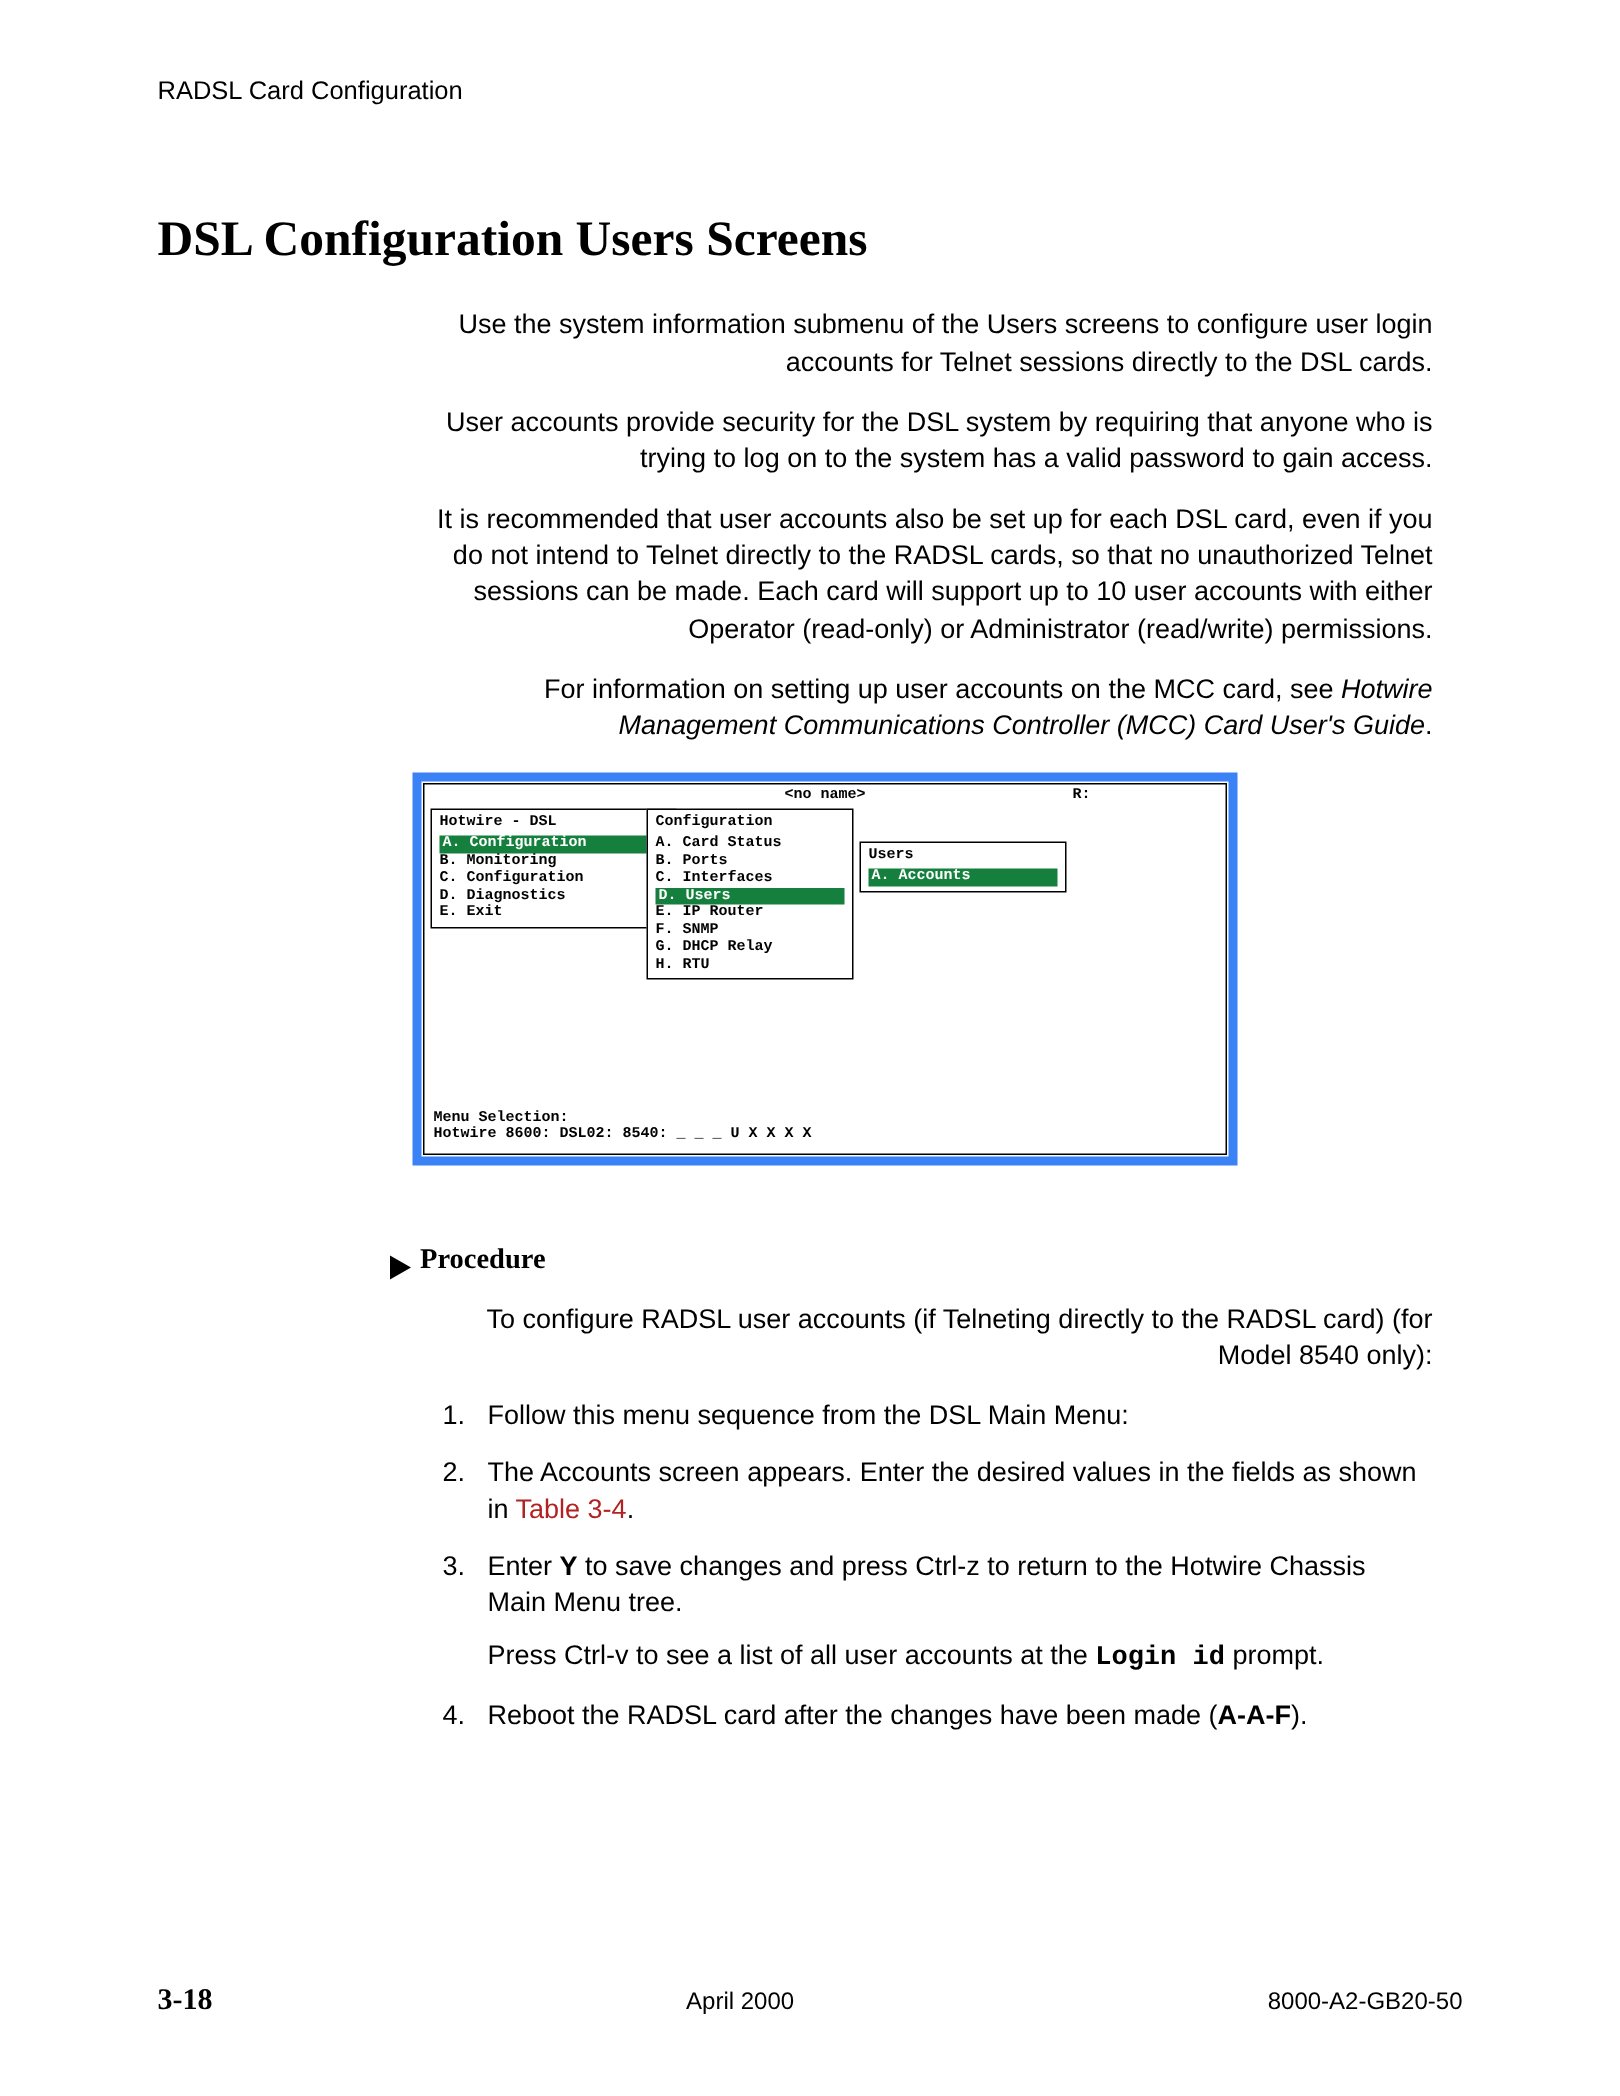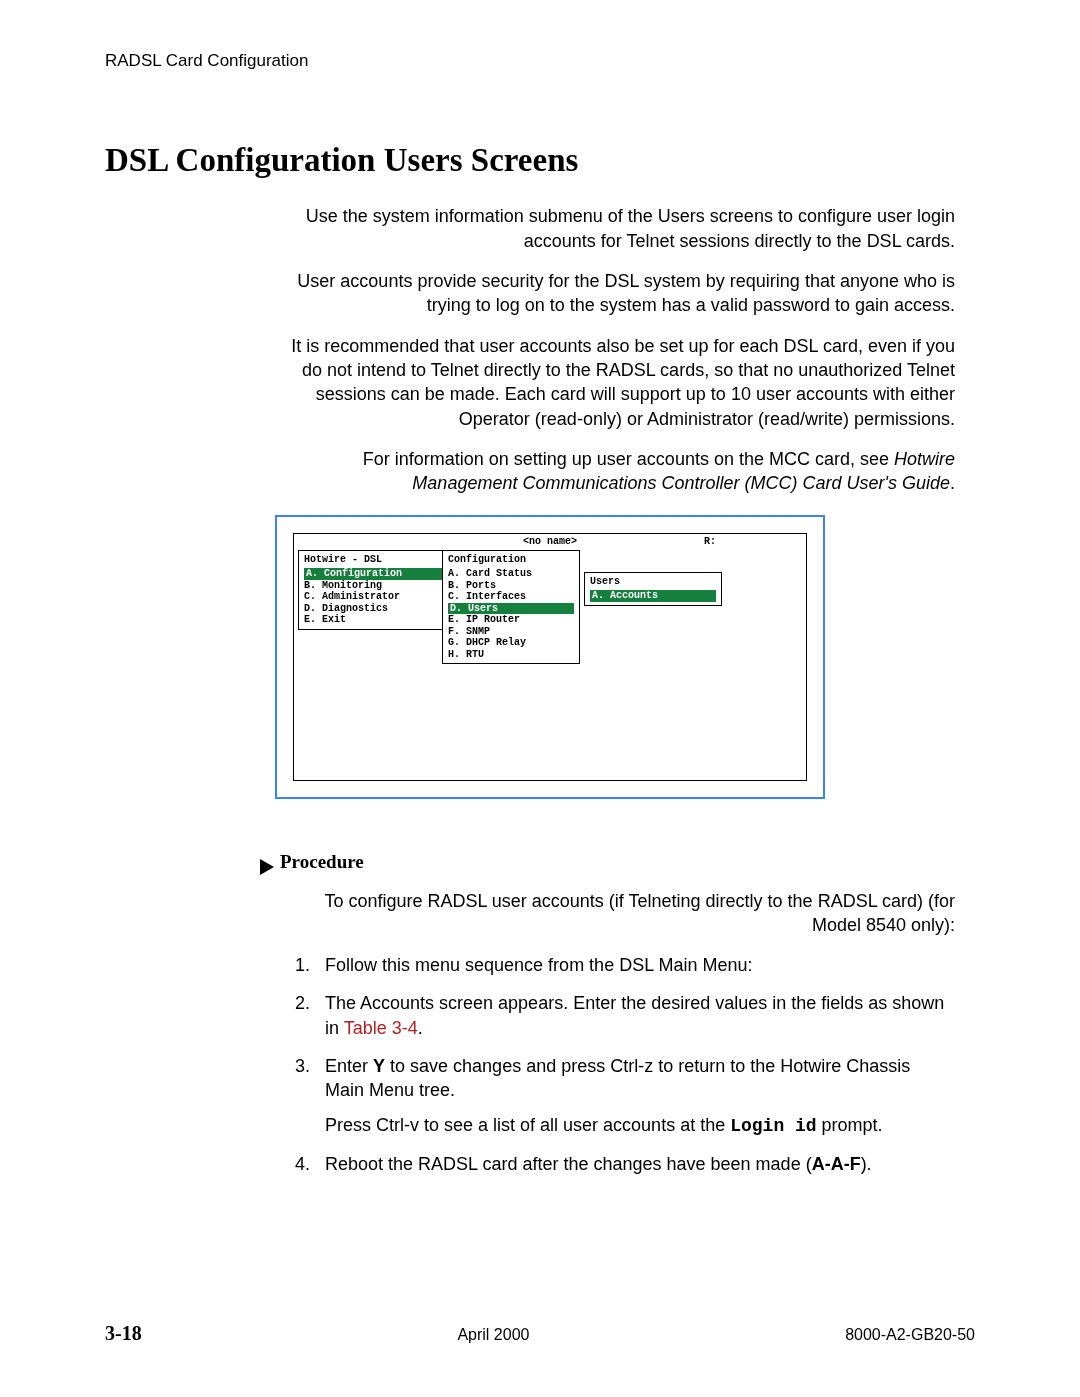--- a/index.html
+++ b/index.html
@@ -31,23 +31,23 @@
   .para { margin-bottom: 16px; text-align: right; }
   .italic { font-style: italic; }
   .bold { font-weight: bold; }
   .red-link { color: #b22222; }
   .mono { font-family: "Courier New", monospace; font-weight: bold; }
 
   
   .term-shot {
     margin: 20px 0 50px 170px;
     width: 550px;
-    border: 2px solid #3b82f6;
+    border: 6px solid #3b82f6;
     background: #fff;
-    padding: 16px;
+    padding: 1px;
   }
   .term-inner {
     border: 1px solid #000;
     padding: 0;
     font-family: "Courier New", monospace;
     font-size: 10px;
     line-height: 1.15;
     font-weight: bold;
     position: relative;
   }
@@ -151,39 +151,43 @@
   <div class="term-inner">
     <div class="term-topbar">
       <span class="noname">&lt;no name&gt;</span>
       <span class="rcol">R:</span>
     </div>
     <div class="term-body">
       <div class="menu-box box1">
         <div class="menu-title">Hotwire - DSL</div>
         <div class="inv">A. Configuration</div>
         <div>B. Monitoring</div>
-        <div>C. Administrator</div>
+        <div>C. Configuration</div>
         <div>D. Diagnostics</div>
         <div>E. Exit</div>
       </div>
       <div class="menu-box box2">
         <div class="menu-title">Configuration</div>
         <div>A. Card Status</div>
         <div>B. Ports</div>
         <div>C. Interfaces</div>
         <div class="inv">D. Users</div>
         <div>E. IP Router</div>
         <div>F. SNMP</div>
         <div>G. DHCP Relay</div>
         <div>H. RTU</div>
       </div>
       <div class="menu-box box3">
         <div class="menu-title">Users</div>
         <div class="inv">A. Accounts</div>
       </div>
+      <div class="status-lines">
+        <div>Menu Selection:</div>
+        <div>Hotwire 8600: DSL02: 8540: _ _ _ U  X X X X</div>
+      </div>
     </div>
   </div>
 </div>
 
 <div class="proc-row">
   <div class="proc-tri"></div>
   <div class="proc-label">Procedure</div>
 </div>
 
 <div class="body-text">

